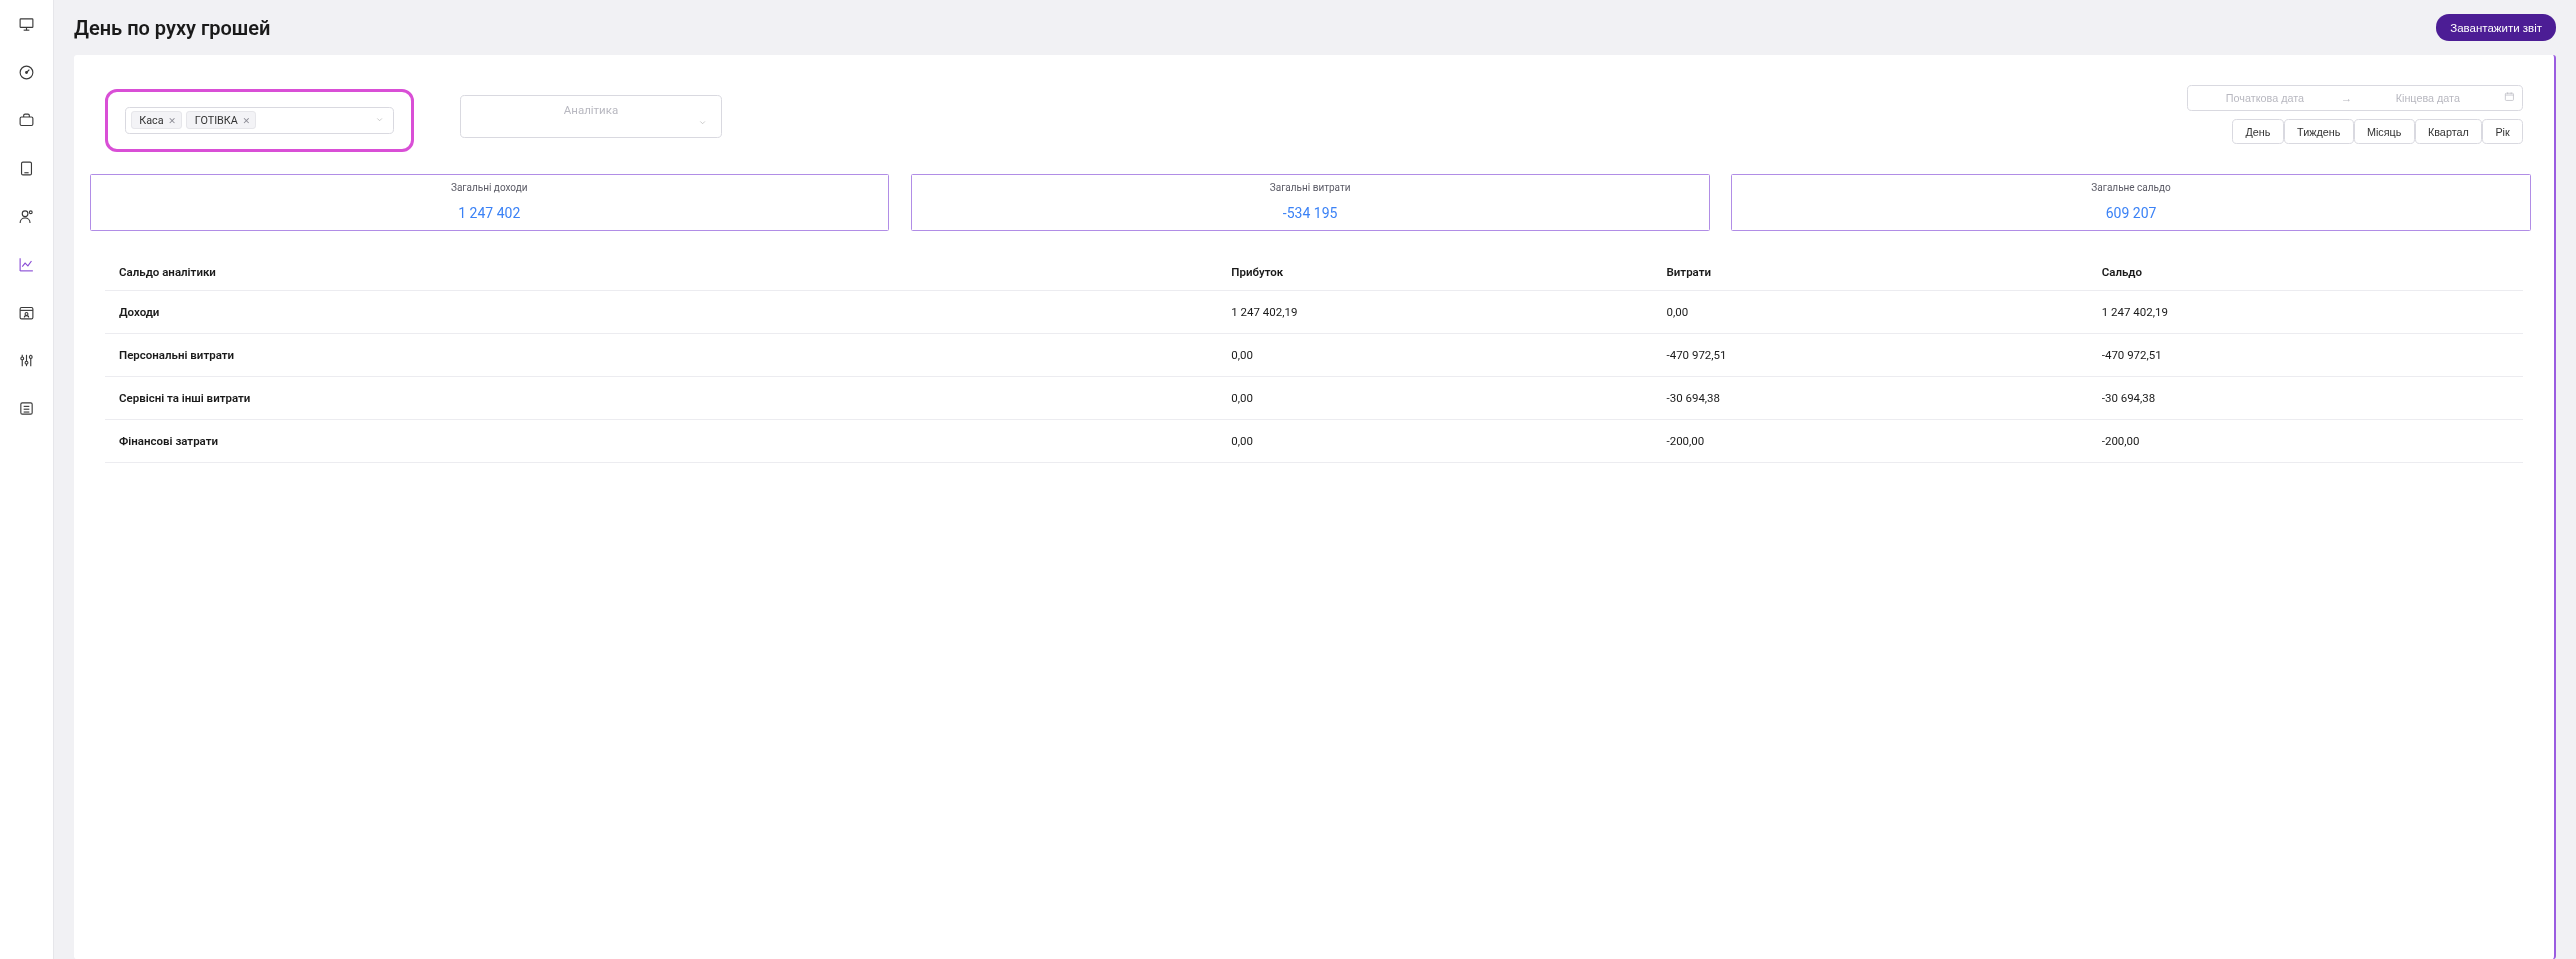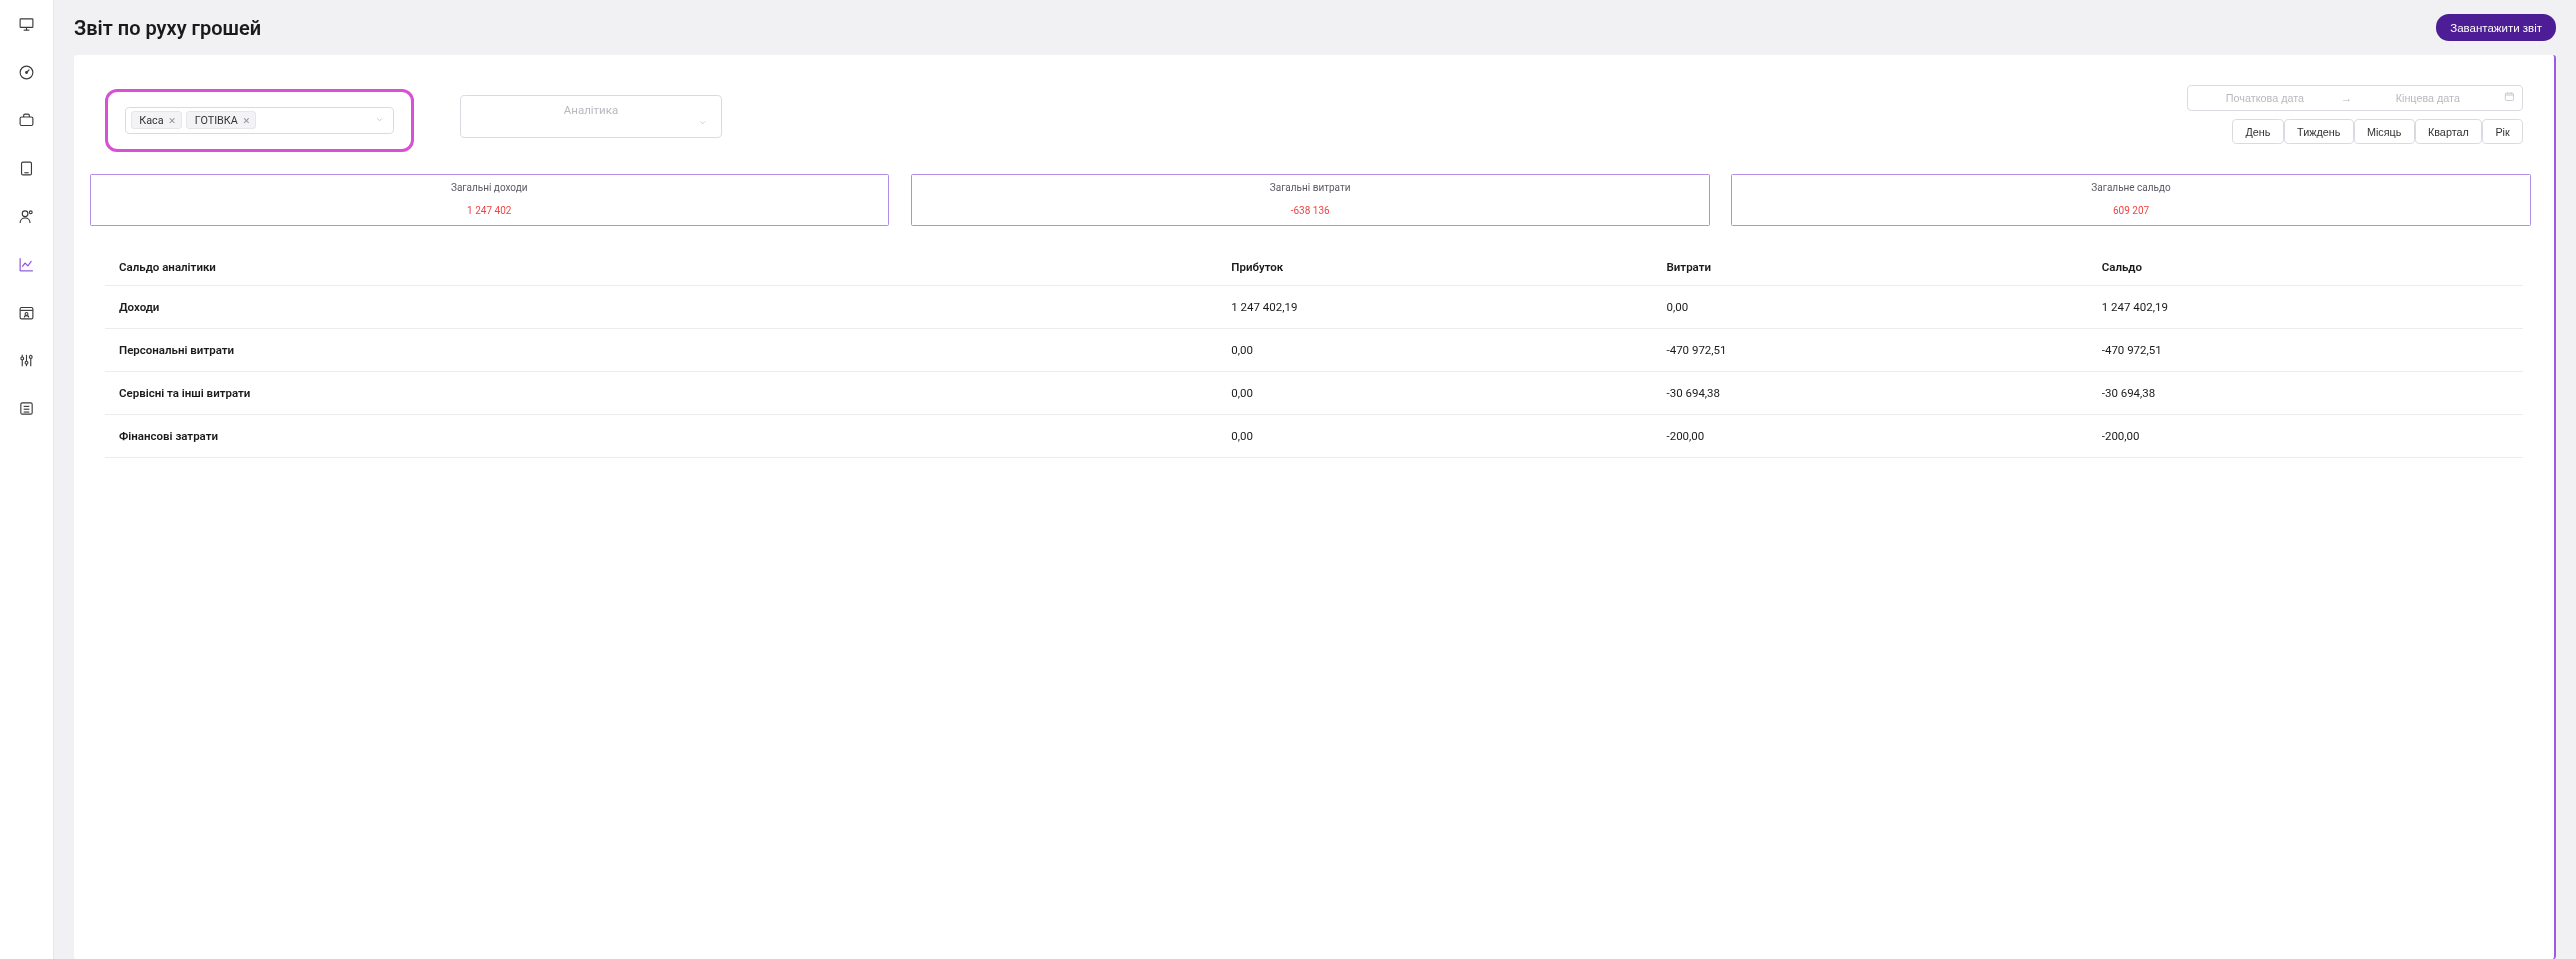--- a/index.html
+++ b/index.html
@@ -179,23 +179,23 @@
     border-radius: 1.5px;
     text-align: center;
     padding: 7.7px 0 9.2px 0;
   }
   .summary-label {
     font-size: 10px;
     color: #5a5a65;
     margin-bottom: 12px;
   }
   .summary-value {
-    font-size: 10px;
+    font-size: 14px;
     font-weight: 400;
-    color: #ef4444;
+    color: #3b82f6;
   }
   .data-table {
     width: 100%;
     border-collapse: collapse;
   }
   .data-table th {
     text-align: left;
     font-weight: 600;
     font-size: 11.5px;
     color: #1a1a1a;
@@ -280,21 +280,21 @@
           <rect x="4" y="4" width="16" height="16" rx="2"></rect>
           <line x1="8" y1="9" x2="16" y2="9"></line>
           <line x1="8" y1="13" x2="16" y2="13"></line>
           <line x1="8" y1="17" x2="16" y2="17"></line>
         </svg>
     </div>
   </nav>
 
   <main class="main">
     <div class="header-row">
-      <h1 class="page-title">Звіт по руху грошей</h1>
+      <h1 class="page-title">День по руху грошей</h1>
       <button class="download-btn">Завантажити звіт</button>
     </div>
 
     <div class="content-card">
 
       <div class="filters-row">
         <div class="highlight-box">
           <div class="multi-select">
             <span class="tag">
               <span>Каса</span>
@@ -345,21 +345,21 @@
         </div>
       </div>
 
       <div class="summary-row">
         <div class="summary-card">
           <div class="summary-label">Загальні доходи</div>
           <div class="summary-value">1 247 402</div>
         </div>
         <div class="summary-card">
           <div class="summary-label">Загальні витрати</div>
-          <div class="summary-value">-638 136</div>
+          <div class="summary-value">-534 195</div>
         </div>
         <div class="summary-card">
           <div class="summary-label">Загальне сальдо</div>
           <div class="summary-value">609 207</div>
         </div>
       </div>
 
       <table class="data-table">
         <thead>
           <tr>

